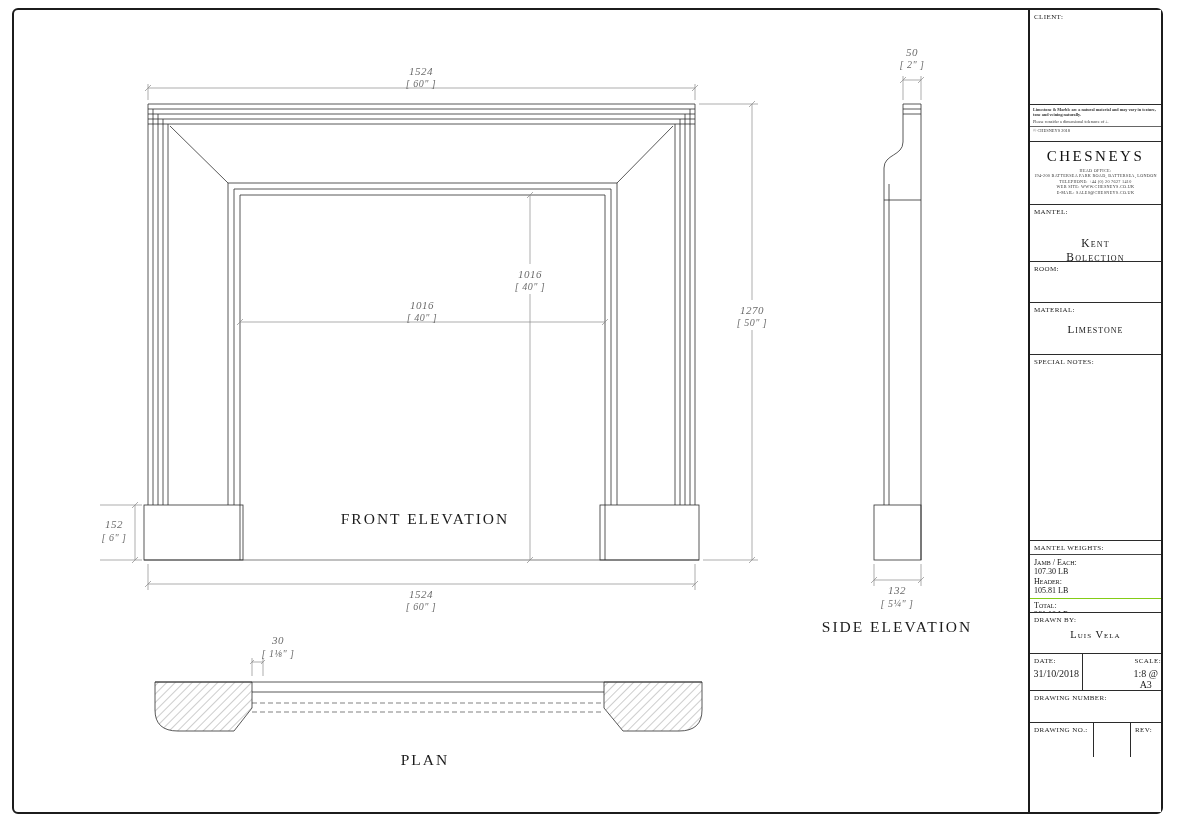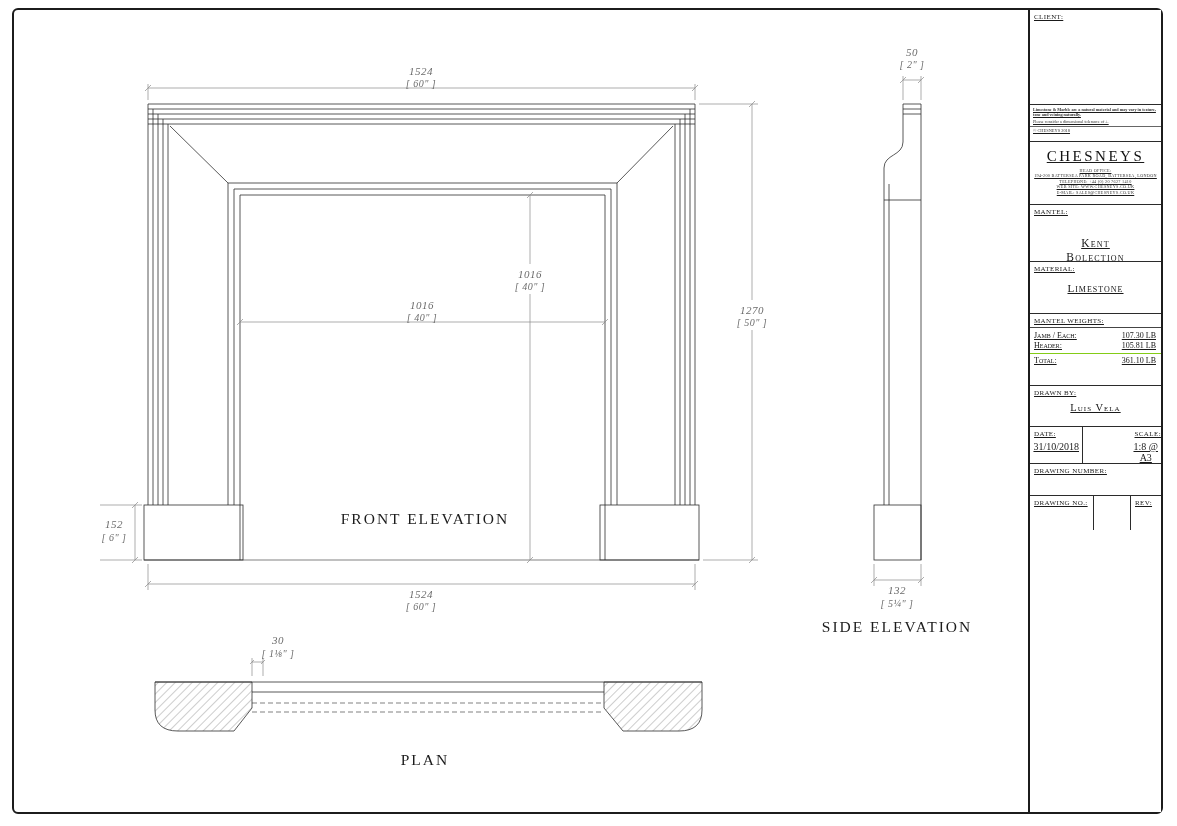--- a/index.html
+++ b/index.html
@@ -4,33 +4,33 @@
 <style>
   html,body{margin:0;padding:0;background:#ffffff;width:1177px;height:826px;
     font-family:"Liberation Serif",serif;color:#1a1a1a;}
   .sheet-frame{position:absolute;left:12px;top:8px;width:1151px;height:806px;
     border:2px solid #1c1c1c;border-radius:6px;background:#ffffff;box-sizing:border-box;}
   .drawing-area{position:absolute;left:0;top:0;width:1014px;height:802px;overflow:hidden;}
   
   .titleblock{position:absolute;right:0;top:0;width:133px;height:802px;
     border-left:2px solid #1c1c1c;box-sizing:border-box;display:flex;flex-direction:column;
     background:#fff;}
-  .tb-sec{border-bottom:1px solid #2b2b2b;box-sizing:border-box;position:relative;overflow:hidden;text-decoration:underline;}
+  .tb-sec{border-bottom:1px solid #2b2b2b;box-sizing:border-box;position:relative;overflow:hidden;}
   .tb-sec:last-child{border-bottom:none;}
   .tb-lab{font-size:7px;letter-spacing:.4px;color:#222;padding:3px 0 0 4px;display:block;}
   .tb-val{text-align:center;font-variant:small-caps;color:#141414;}
   .legal{font-size:4.2px;line-height:5px;color:#333;padding:2px 3px 0 3px;margin:0;}
   .legal.b{font-weight:bold;}
   .copyright{font-size:4.4px;color:#333;border-top:1px solid #666;margin-top:2px;padding:1px 0 0 3px;}
   .brand{font-size:15px;letter-spacing:2.5px;text-align:center;margin-top:6px;color:#111;}
   .addr{font-size:4.2px;line-height:5.4px;text-align:center;letter-spacing:.3px;color:#333;margin-top:3px;}
   .mantel-val{font-size:11.5px;letter-spacing:1.2px;line-height:14px;margin-top:20px;}
   .big-val{font-size:11px;letter-spacing:1px;margin-top:9px;}
   .wrow{display:flex;justify-content:space-between;font-size:8px;font-variant:small-caps;
-    padding:1px 5px 0 4px;color:#141414;}
+    padding:1px 5px 0 4px;color:#141414;flex-direction:column;}
   .wrow.total{border-top:1px solid #84cc16;margin-top:3px;padding-top:2px;}
   .wlab-line{border-bottom:1px solid #444;padding-bottom:2px;margin-bottom:2px;}
   .drawn-val{font-size:10.5px;letter-spacing:1px;margin-top:5px;}
   .ds-row{display:flex;height:100%;}
   .ds-cell{flex:1;box-sizing:border-box;}
   .ds-cell.right{border-left:1px solid #2b2b2b;flex:0 0 52px;padding-left:47px;}
   .ds-val{font-size:10px;text-align:center;margin-top:3px;font-variant:small-caps;}
   .dn-row{display:flex;height:100%;}
   .dn-lab{flex:1;}
   .dn-box{flex:0 0 36px;border-left:1px solid #2b2b2b;}
@@ -170,27 +170,33 @@
     </section>
 
     <section class="tb-sec" style="height:57px">
       <span class="tb-lab">MANTEL:</span>
       <div class="tb-val mantel-val">
         <div>Kent</div>
         <div>Bolection</div>
       </div>
     </section>
 
+    <section class="tb-sec" style="height:41px">
+      <span class="tb-lab">ROOM:</span>
+    </section>
 
     <section class="tb-sec" style="height:52px">
       <span class="tb-lab">MATERIAL:</span>
       <div class="tb-val big-val">Limestone</div>
     </section>
 
 
+    <section class="tb-sec" style="height:186px">
+      <span class="tb-lab">SPECIAL NOTES:</span>
+    </section>
 
     <section class="tb-sec" style="height:72px">
       <span class="tb-lab wlab-line">MANTEL WEIGHTS:</span>
       <div class="wrow">
         <span>Jamb / Each:</span>
         <span>107.30 LB</span>
       </div>
       <div class="wrow">
         <span>Header:</span>
         <span>105.81 LB</span>

